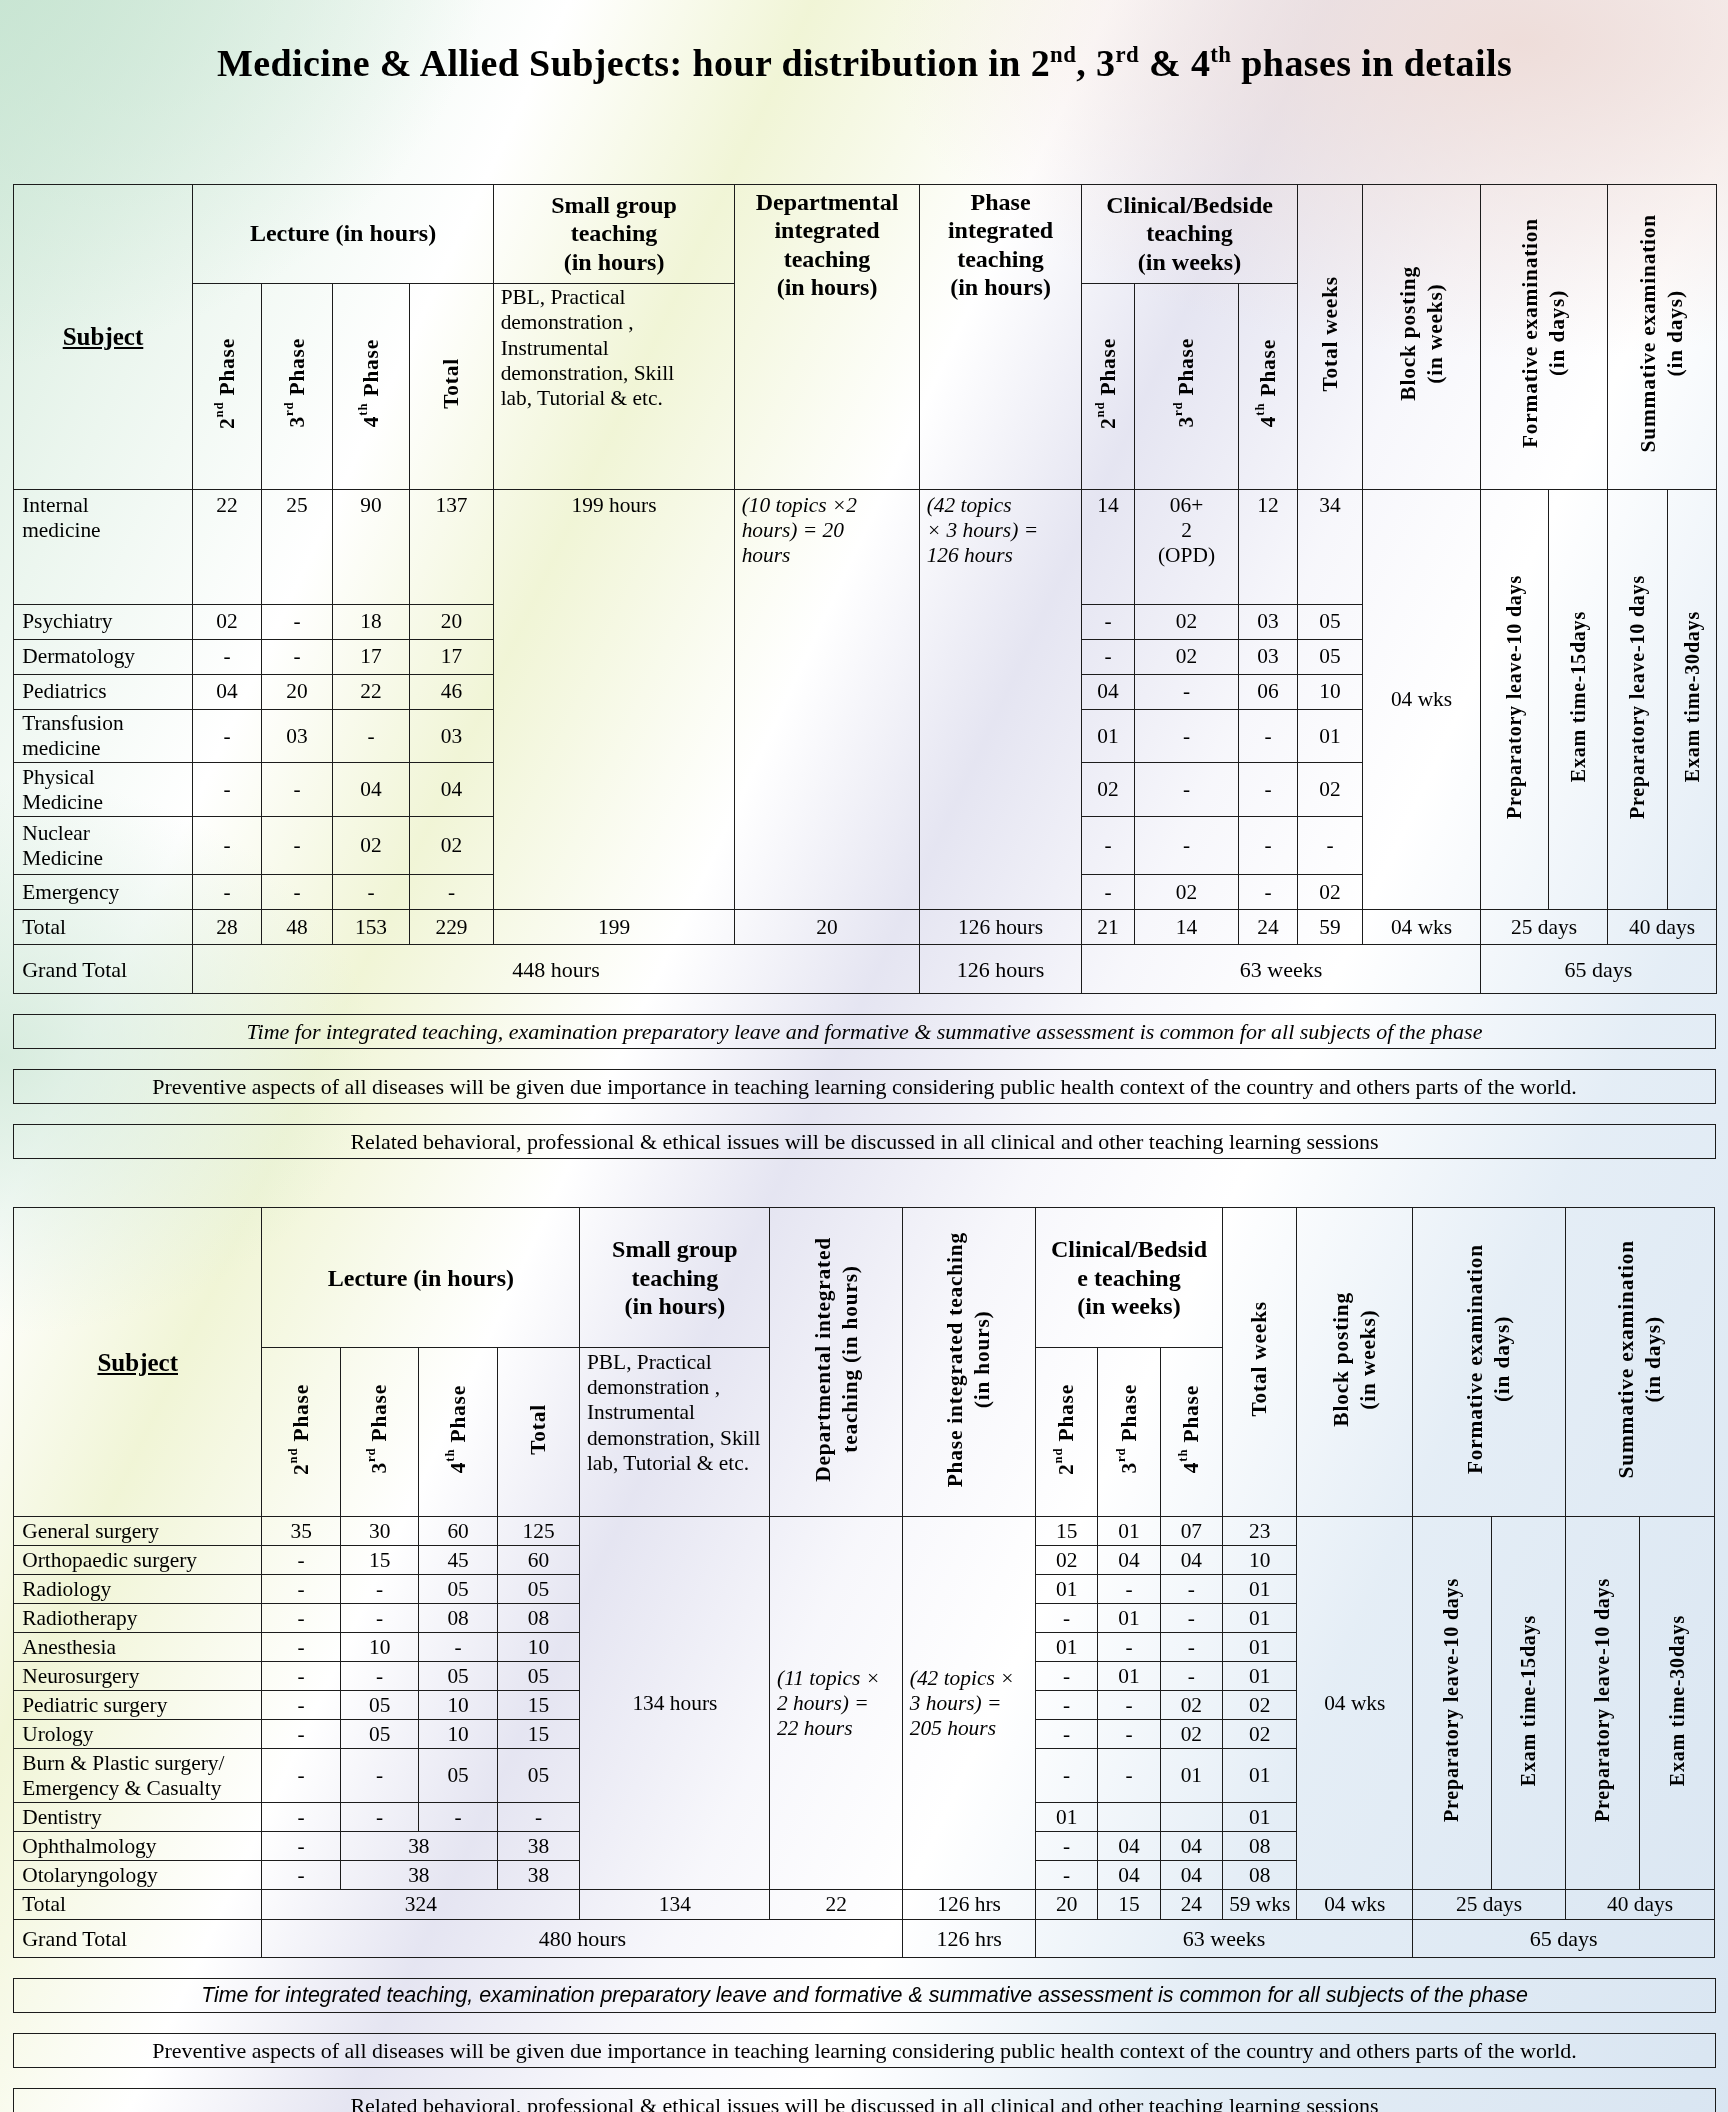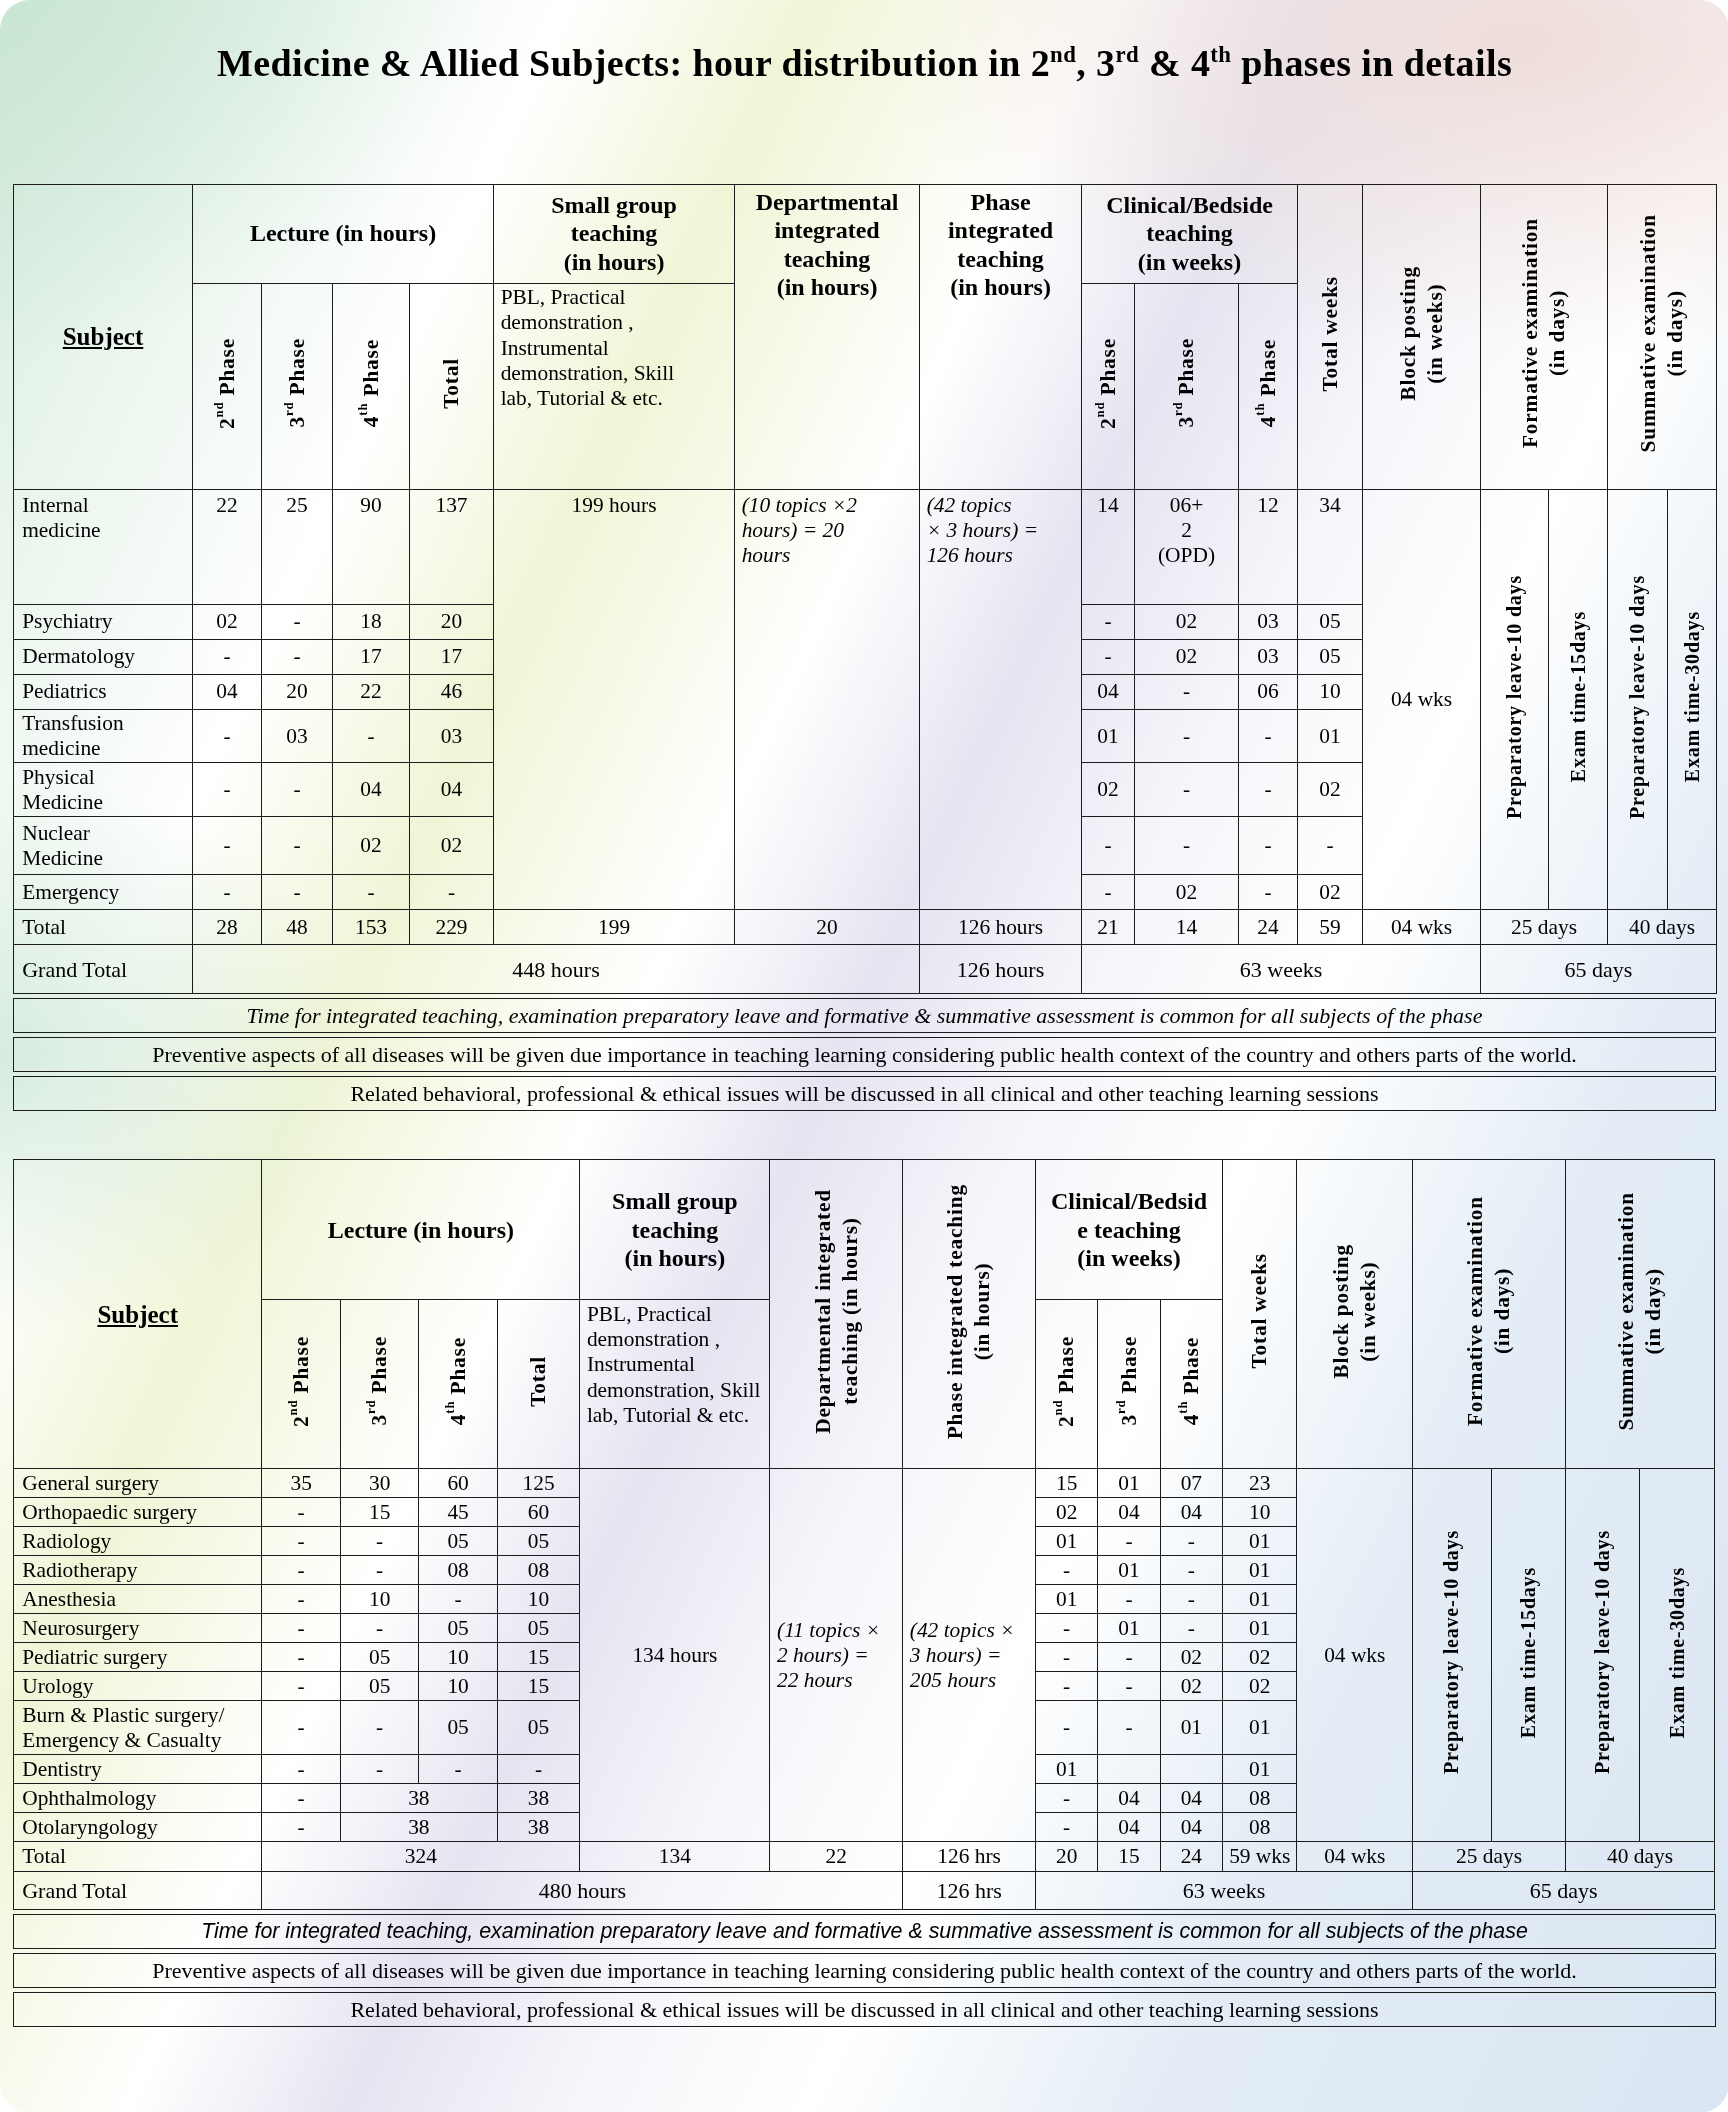--- a/index.html
+++ b/index.html
@@ -19,21 +19,20 @@
         rgba(223,240,228,0.65) 10%,
         rgba(255,255,255,0) 21%,
         rgba(238,243,207,0.85) 30%,
         rgba(255,255,255,0) 41%,
         rgba(226,226,240,0.9) 49%,
         rgba(240,240,248,0.55) 58%,
         rgba(255,255,255,0) 66%,
         rgba(217,230,242,0.7) 78%,
         rgba(215,228,241,0.95) 100%),
       #ffffff;
-    border-radius: 30px;
   }
   .title{
     text-align:center;
     font-weight:bold;
     font-size:38px;
     line-height:1.2;
     letter-spacing:0.4px;
   }
   .title1{padding-top:41px;}
   .title2{margin-top:54px;}
@@ -92,21 +91,21 @@
   #t2 thead tr:nth-child(2){height:169px;}
   #t2 tbody tr{height:27px;}
   #t2 tbody tr:nth-child(9){height:53px;}
   #t2 tbody tr:nth-child(13){height:30px;}
   #t2 tbody tr:nth-child(14){height:38px;}
 
   .notes{margin:0 13px;}
   .note{
     border:1.6px solid #1c1c1c;
     height:33px;
-    margin-top:4px;
+    margin-top:20px;
     display:flex;
     align-items:center;
     justify-content:center;
     font-size:22px;
     text-align:center;
   }
   .it-serif{font-style:italic;}
   .it-sans{font-style:italic;font-family:"Liberation Sans","DejaVu Sans",sans-serif;font-size:21.4px;}
 </style>
 </head>

